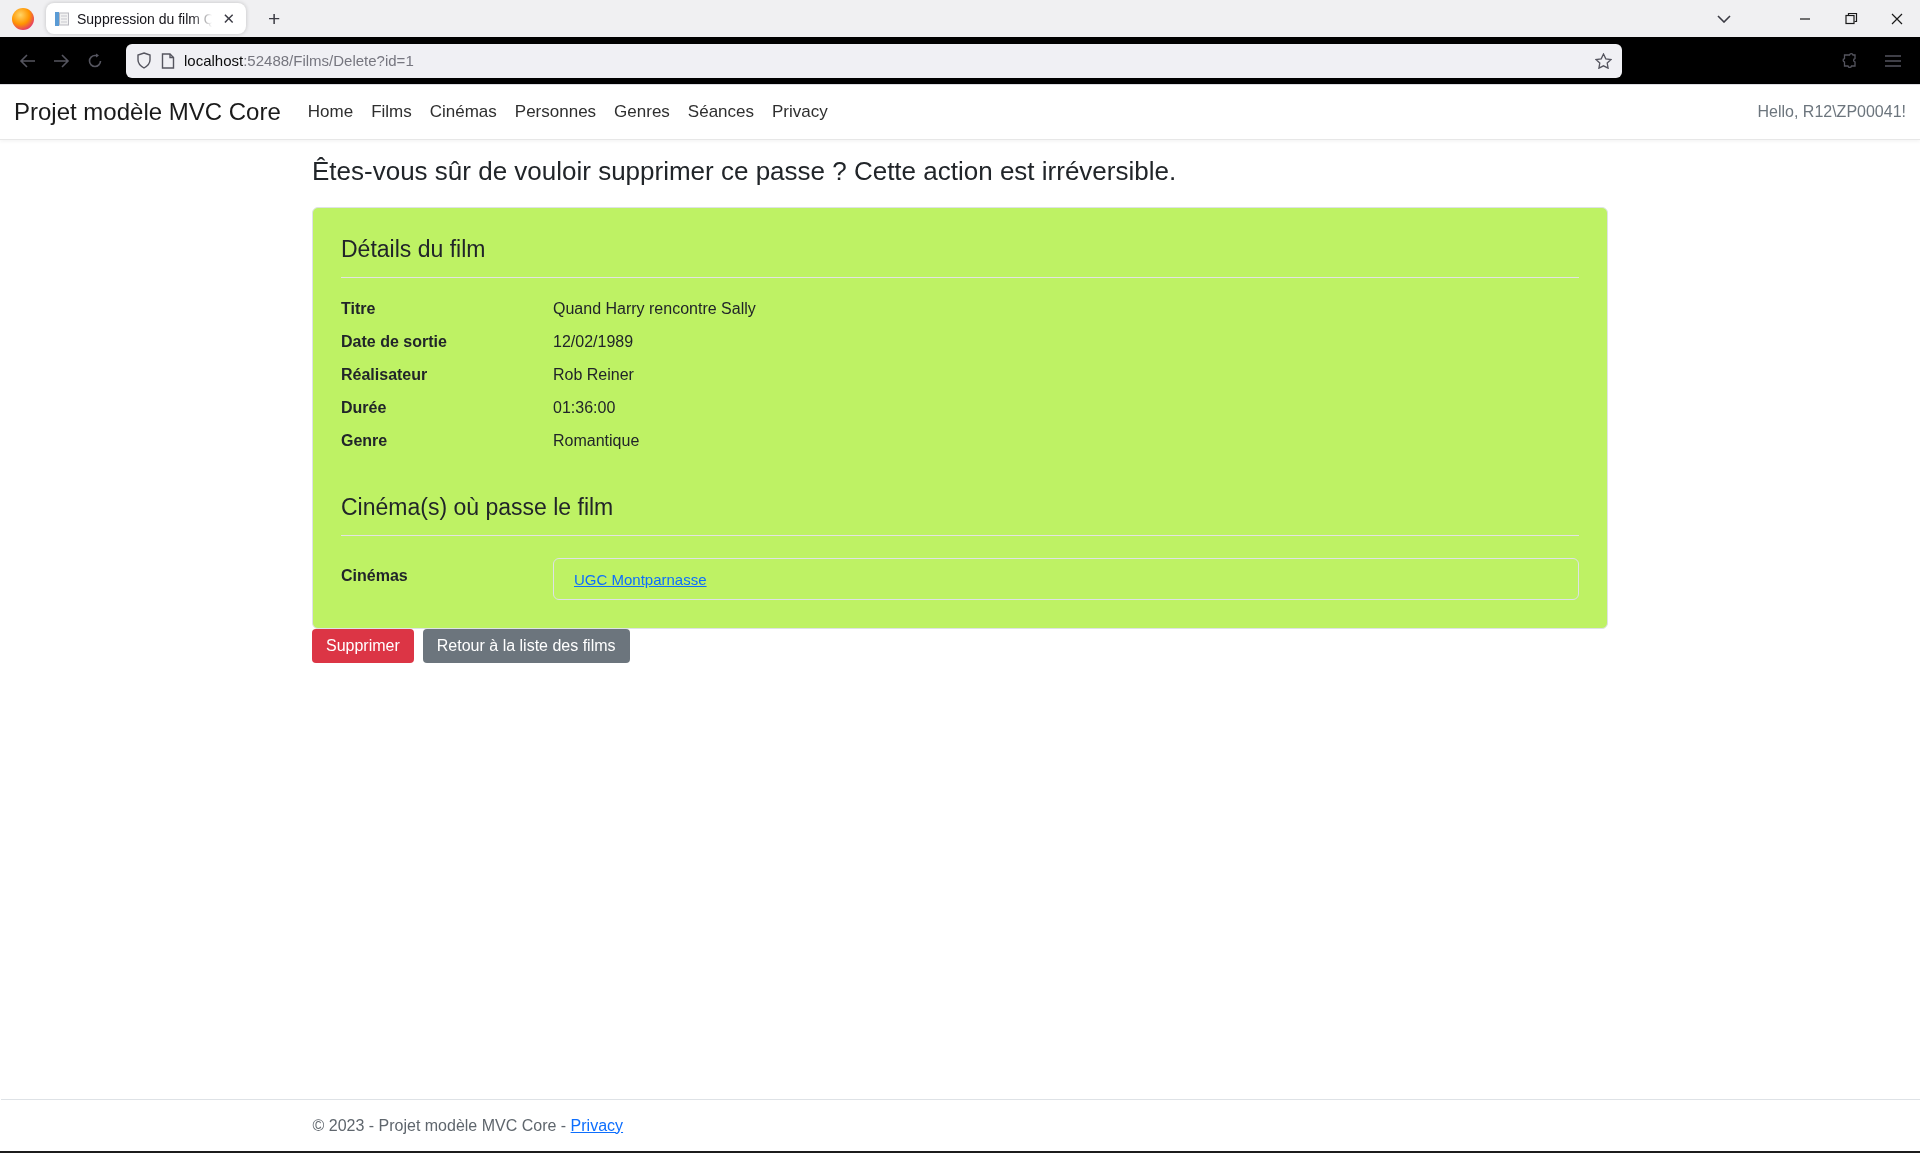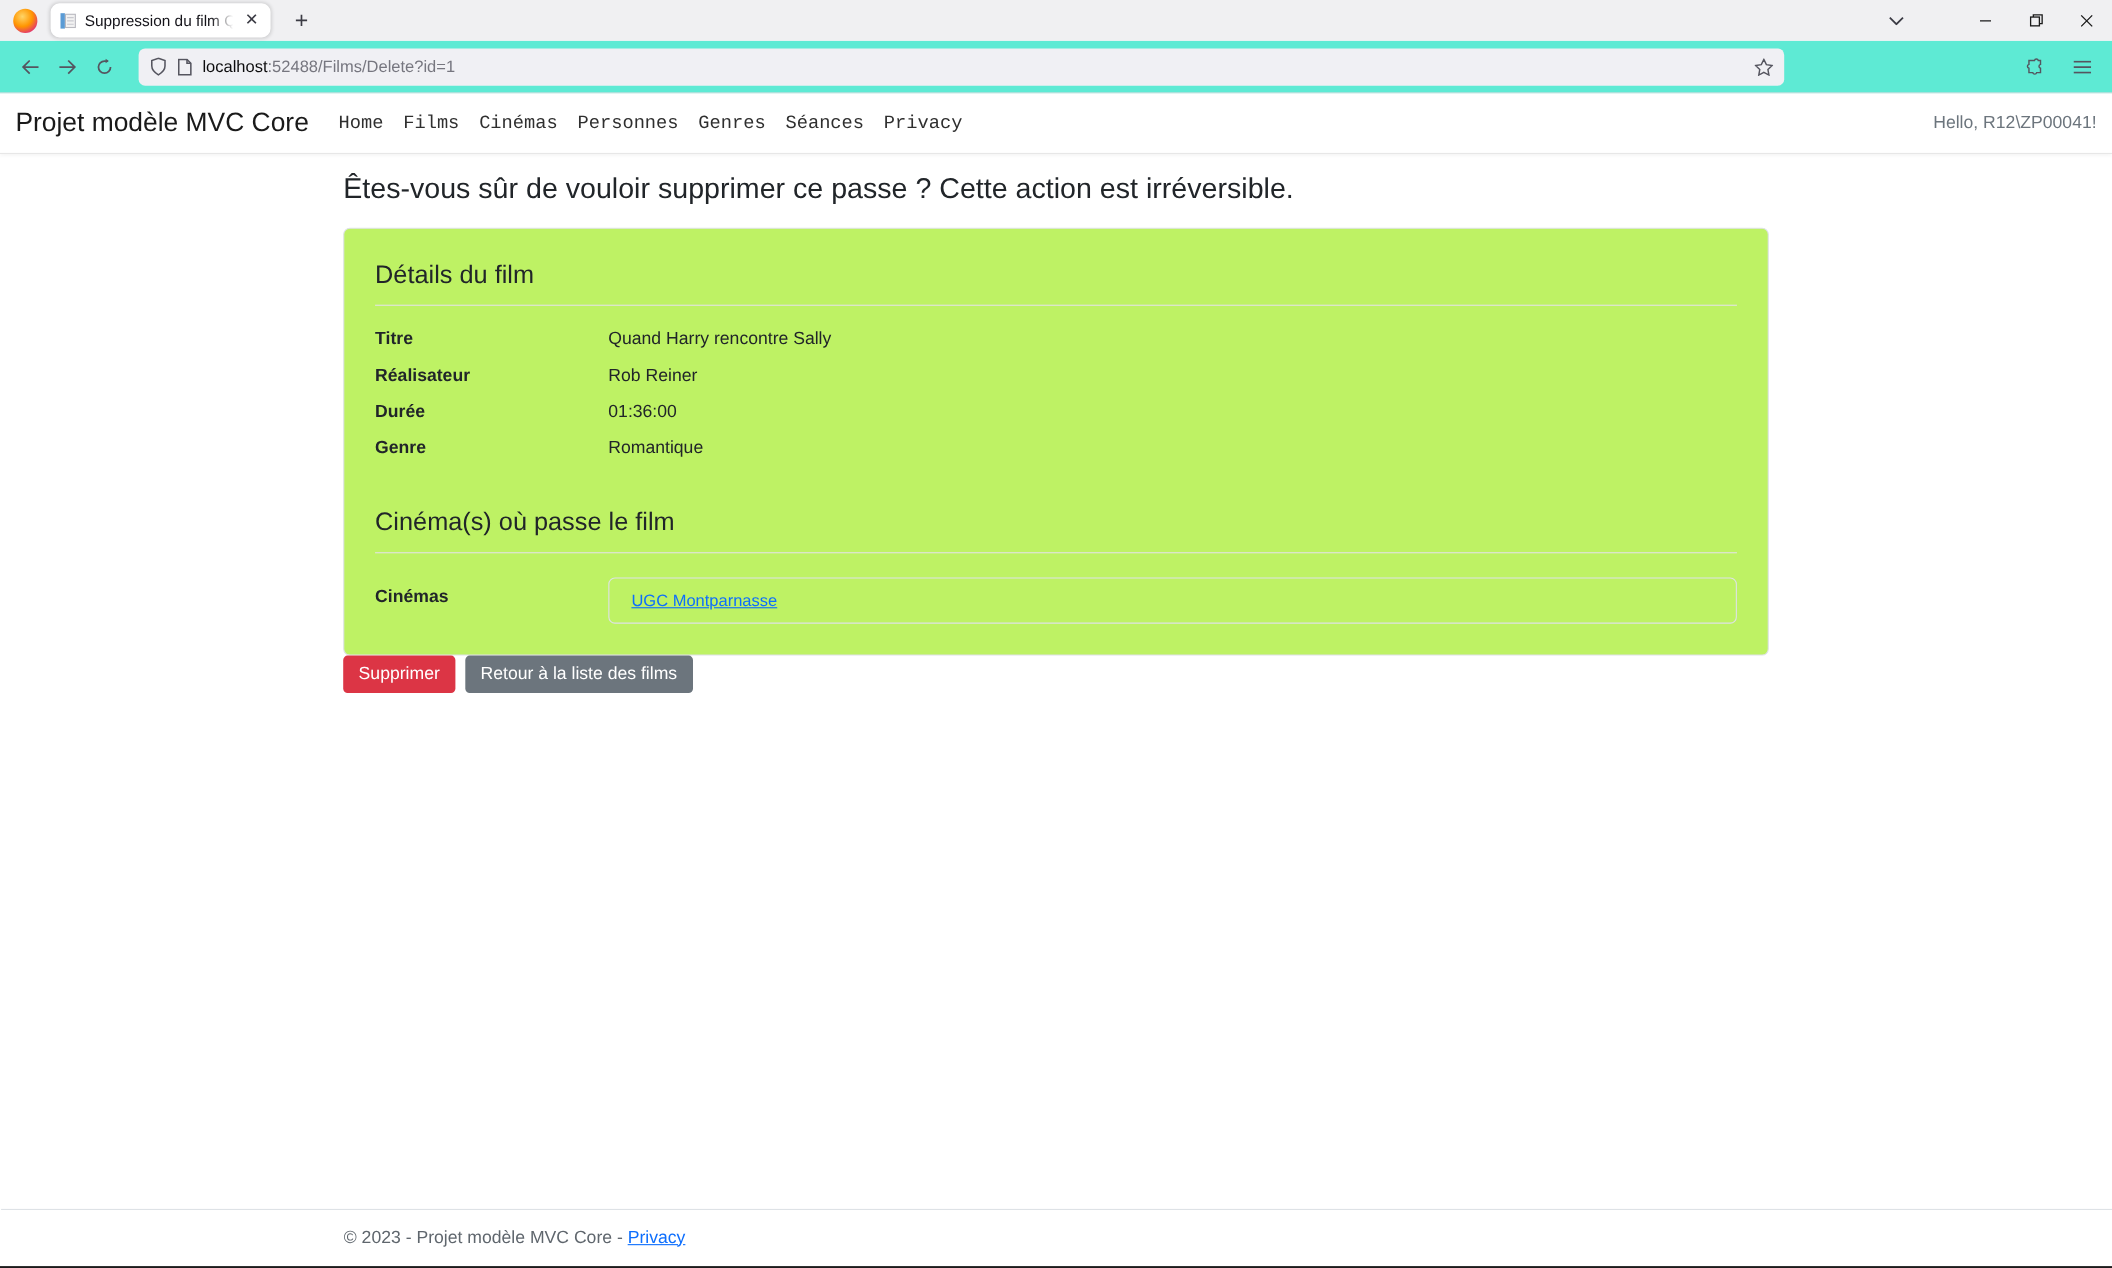--- a/index.html
+++ b/index.html
@@ -27,39 +27,39 @@
     font-size:14px; color:#15141a; white-space:nowrap; overflow:hidden;
     flex:1 1 auto; -webkit-mask-image:linear-gradient(90deg,#000 85%,transparent); mask-image:linear-gradient(90deg,#000 85%,transparent);
   }
   .tab-close { color:#3b3b44; font-size:15px; line-height:1; padding:2px 3px; border-radius:3px; }
   .newtab-btn { font-size:21px; color:#3b3b44; margin-left:14px; padding:0 8px; line-height:1; }
   .titlebar-right { position:absolute; right:0; top:0; height:37px; display:flex; align-items:center; }
   .win-btn { width:46px; height:37px; display:flex; align-items:center; justify-content:center; color:#1a1a1a; }
   .tabs-chevron { width:40px; height:37px; display:flex; align-items:center; justify-content:center; margin-right:38px; }
 
   .toolbar {
-    height:48px; background:#5eead4; display:flex; align-items:center;
+    height:48px; background:#000000; display:flex; align-items:center;
     border-bottom:1px solid #dcdce1; padding:0 10px;
   }
   .nav-icon-btn { width:34px; height:34px; display:flex; align-items:center; justify-content:center; border-radius:4px; }
   .urlbar {
     height:34px; background:#f0f0f4; border-radius:6px; flex:0 0 auto;
     width:1496px; margin-left:14px; display:flex; align-items:center; padding:0 10px; gap:9px;
   }
   .url-text { font-size:15px; color:#0c0c0d; flex:1 1 auto; white-space:nowrap; }
   .url-text .url-rest { color:#76767f; }
   .toolbar-end { display:flex; align-items:center; margin-left:auto; gap:10px; }
 
   
   .site-navbar {
     height:55px; background:#ffffff; display:flex; align-items:center;
     padding:0 14px; border-bottom:1px solid #e7e7e7; box-shadow:0 2px 3px rgba(0,0,0,.04);
   }
   .brand { font-size:24px; color:#1a1a1a; text-decoration:none; margin-right:18px; white-space:nowrap; }
-  .nav-links { display:flex; align-items:center; list-style:none;font-family:Liberation Mono, monospace; }
+  .nav-links { display:flex; align-items:center; list-style:none; }
   .nav-link { font-size:17px; color:#2f2f2f; text-decoration:none; padding:8px 9px; display:block; white-space:nowrap; }
   .greeting { margin-left:auto; font-size:16px; color:#6c757d; white-space:nowrap; }
 
   
   .container { width:1320px; margin:0 auto; padding:0 12px; }
   .page-title { font-size:40px; font-weight:400; color:#212529; margin:26px 0 10px; }
   .confirm-text { font-size:26px; font-weight:400; color:#212529; margin:16px 0 20px; }
 
   .card {
     border:1px solid #dee2e6; border-radius:6px; padding:28px; background:#bef264;
@@ -231,20 +231,24 @@
 
   <div class="card">
     <h4 class="section-heading">Détails du film</h4>
     <hr>
 
     <div class="detail-row">
       <span class="detail-label">Titre</span>
       <span class="detail-value">Quand Harry rencontre Sally</span>
     </div>
     <div class="detail-row">
+      <span class="detail-label">Date de sortie</span>
+      <span class="detail-value">12/02/1989</span>
+    </div>
+    <div class="detail-row">
       <span class="detail-label">Réalisateur</span>
       <span class="detail-value">Rob Reiner</span>
     </div>
     <div class="detail-row">
       <span class="detail-label">Durée</span>
       <span class="detail-value">01:36:00</span>
     </div>
     <div class="detail-row">
       <span class="detail-label">Genre</span>
       <span class="detail-value">Romantique</span>

